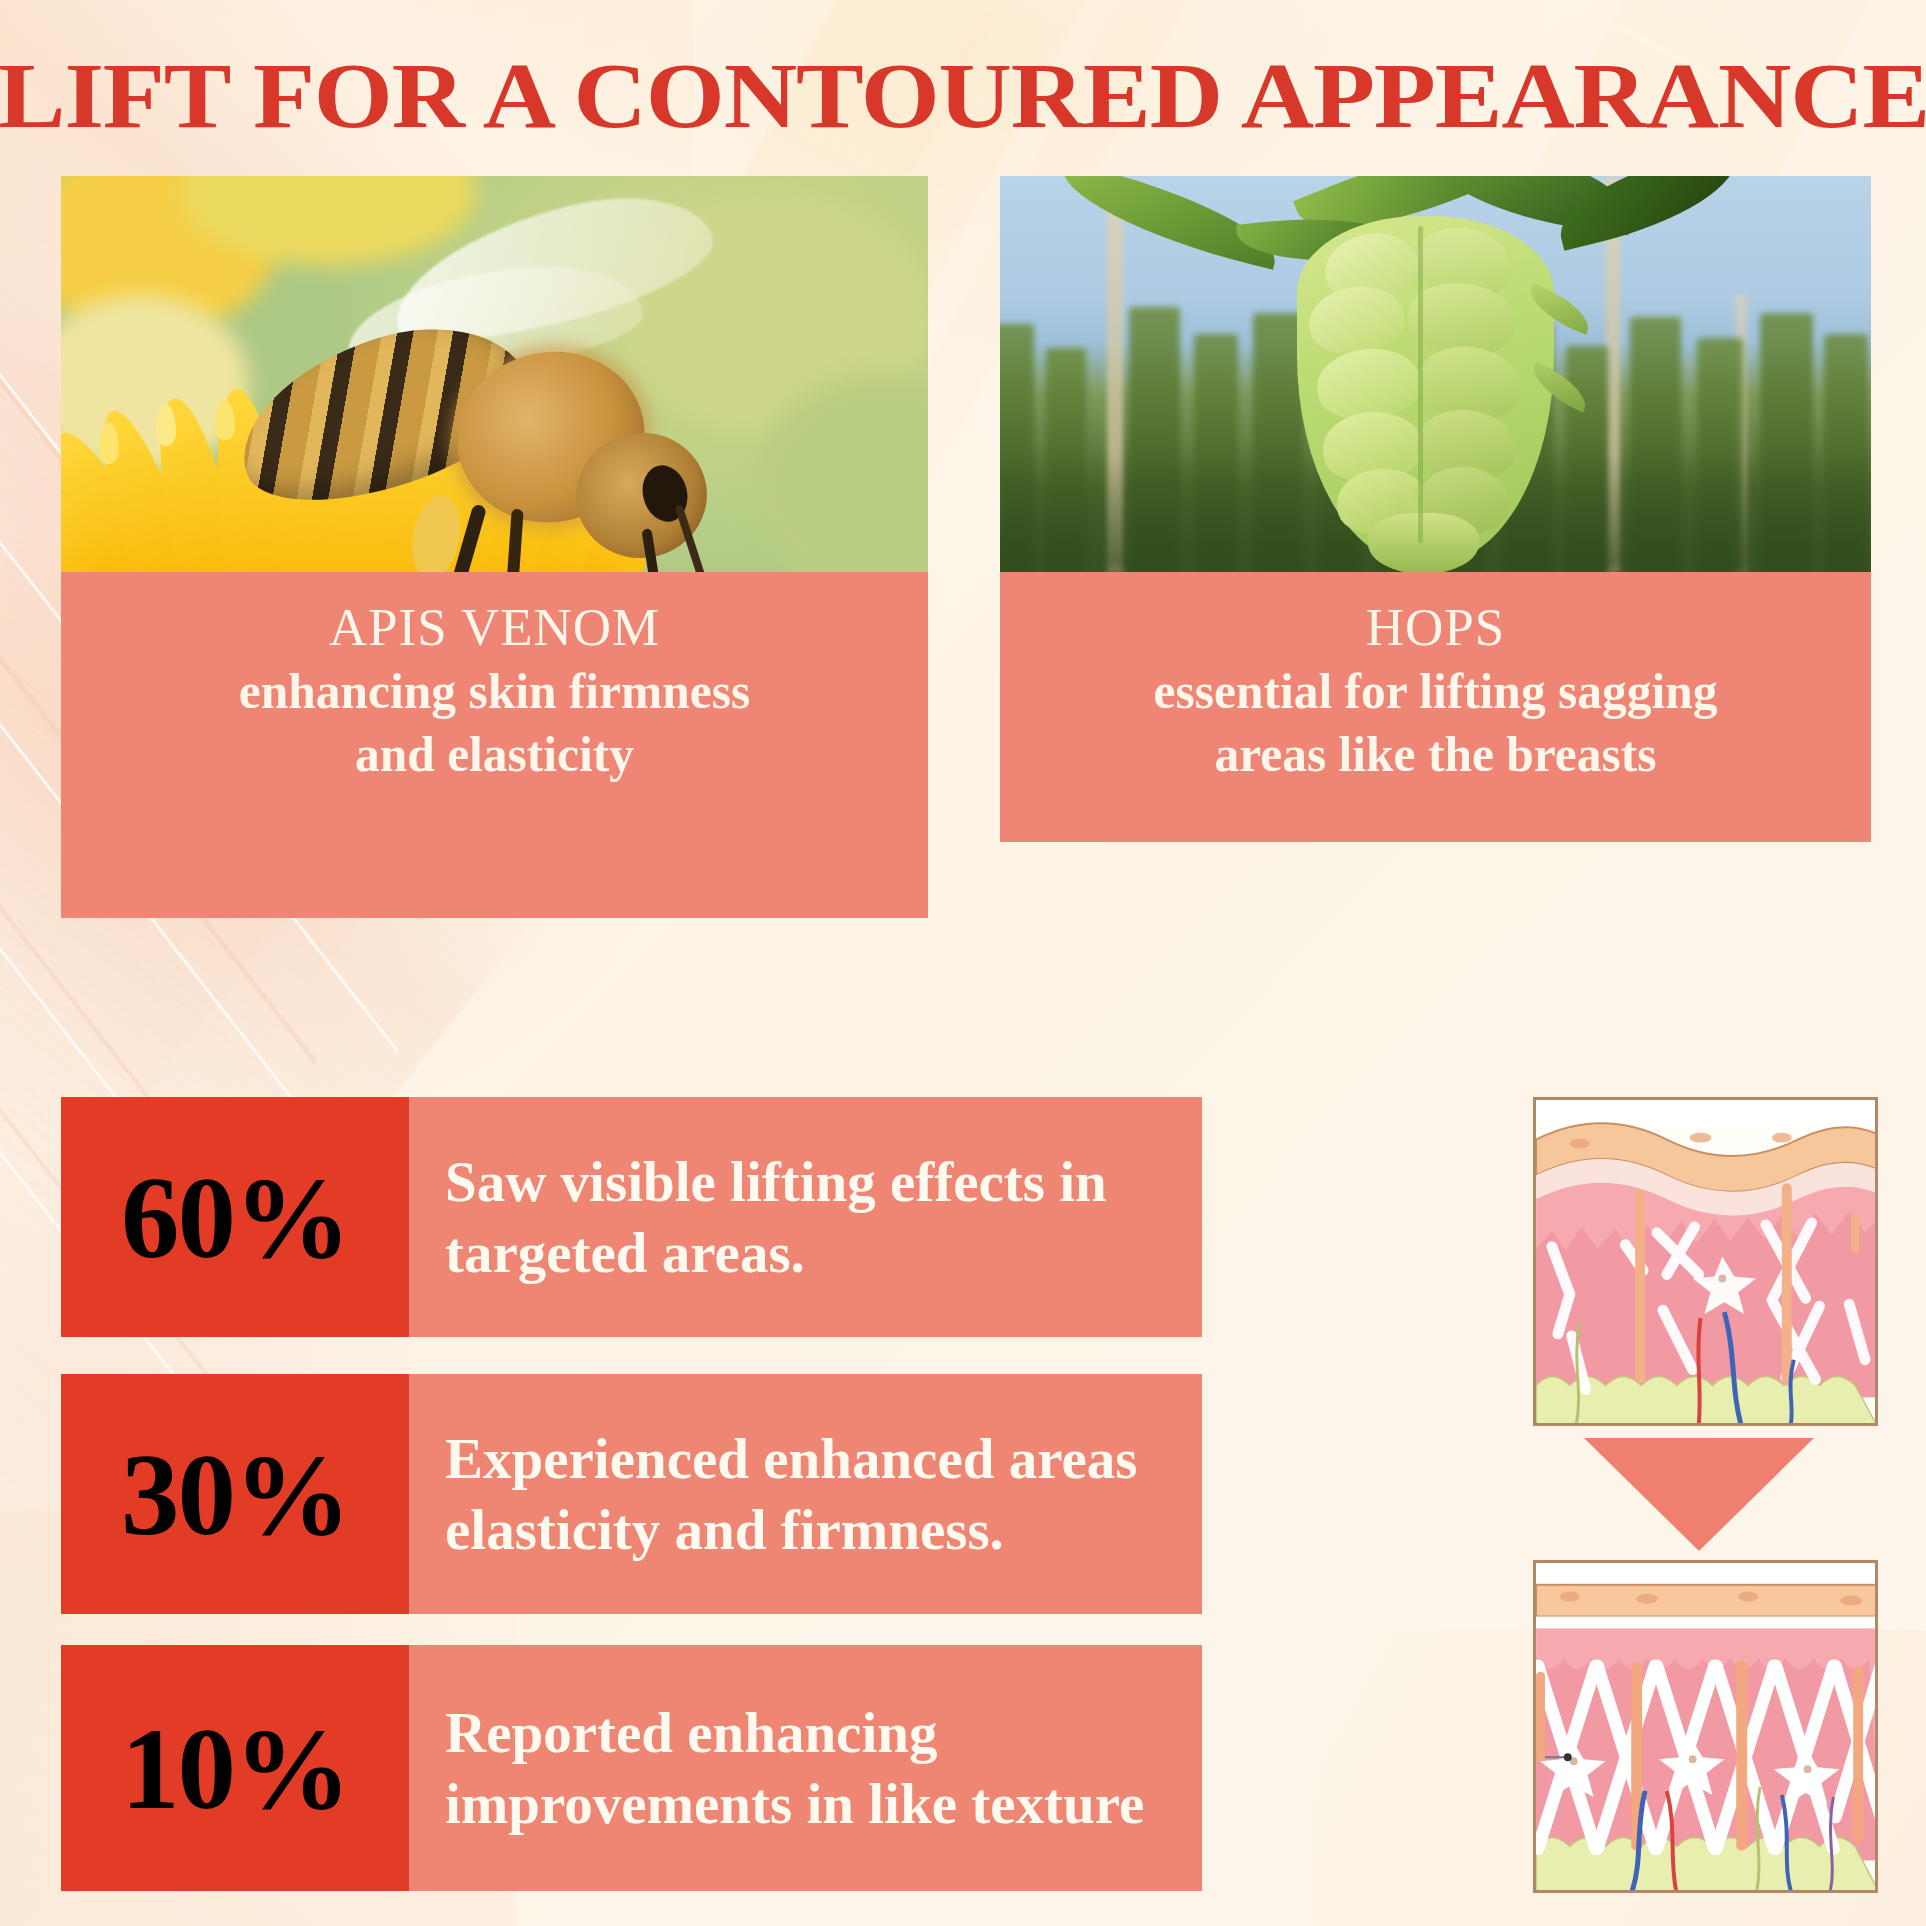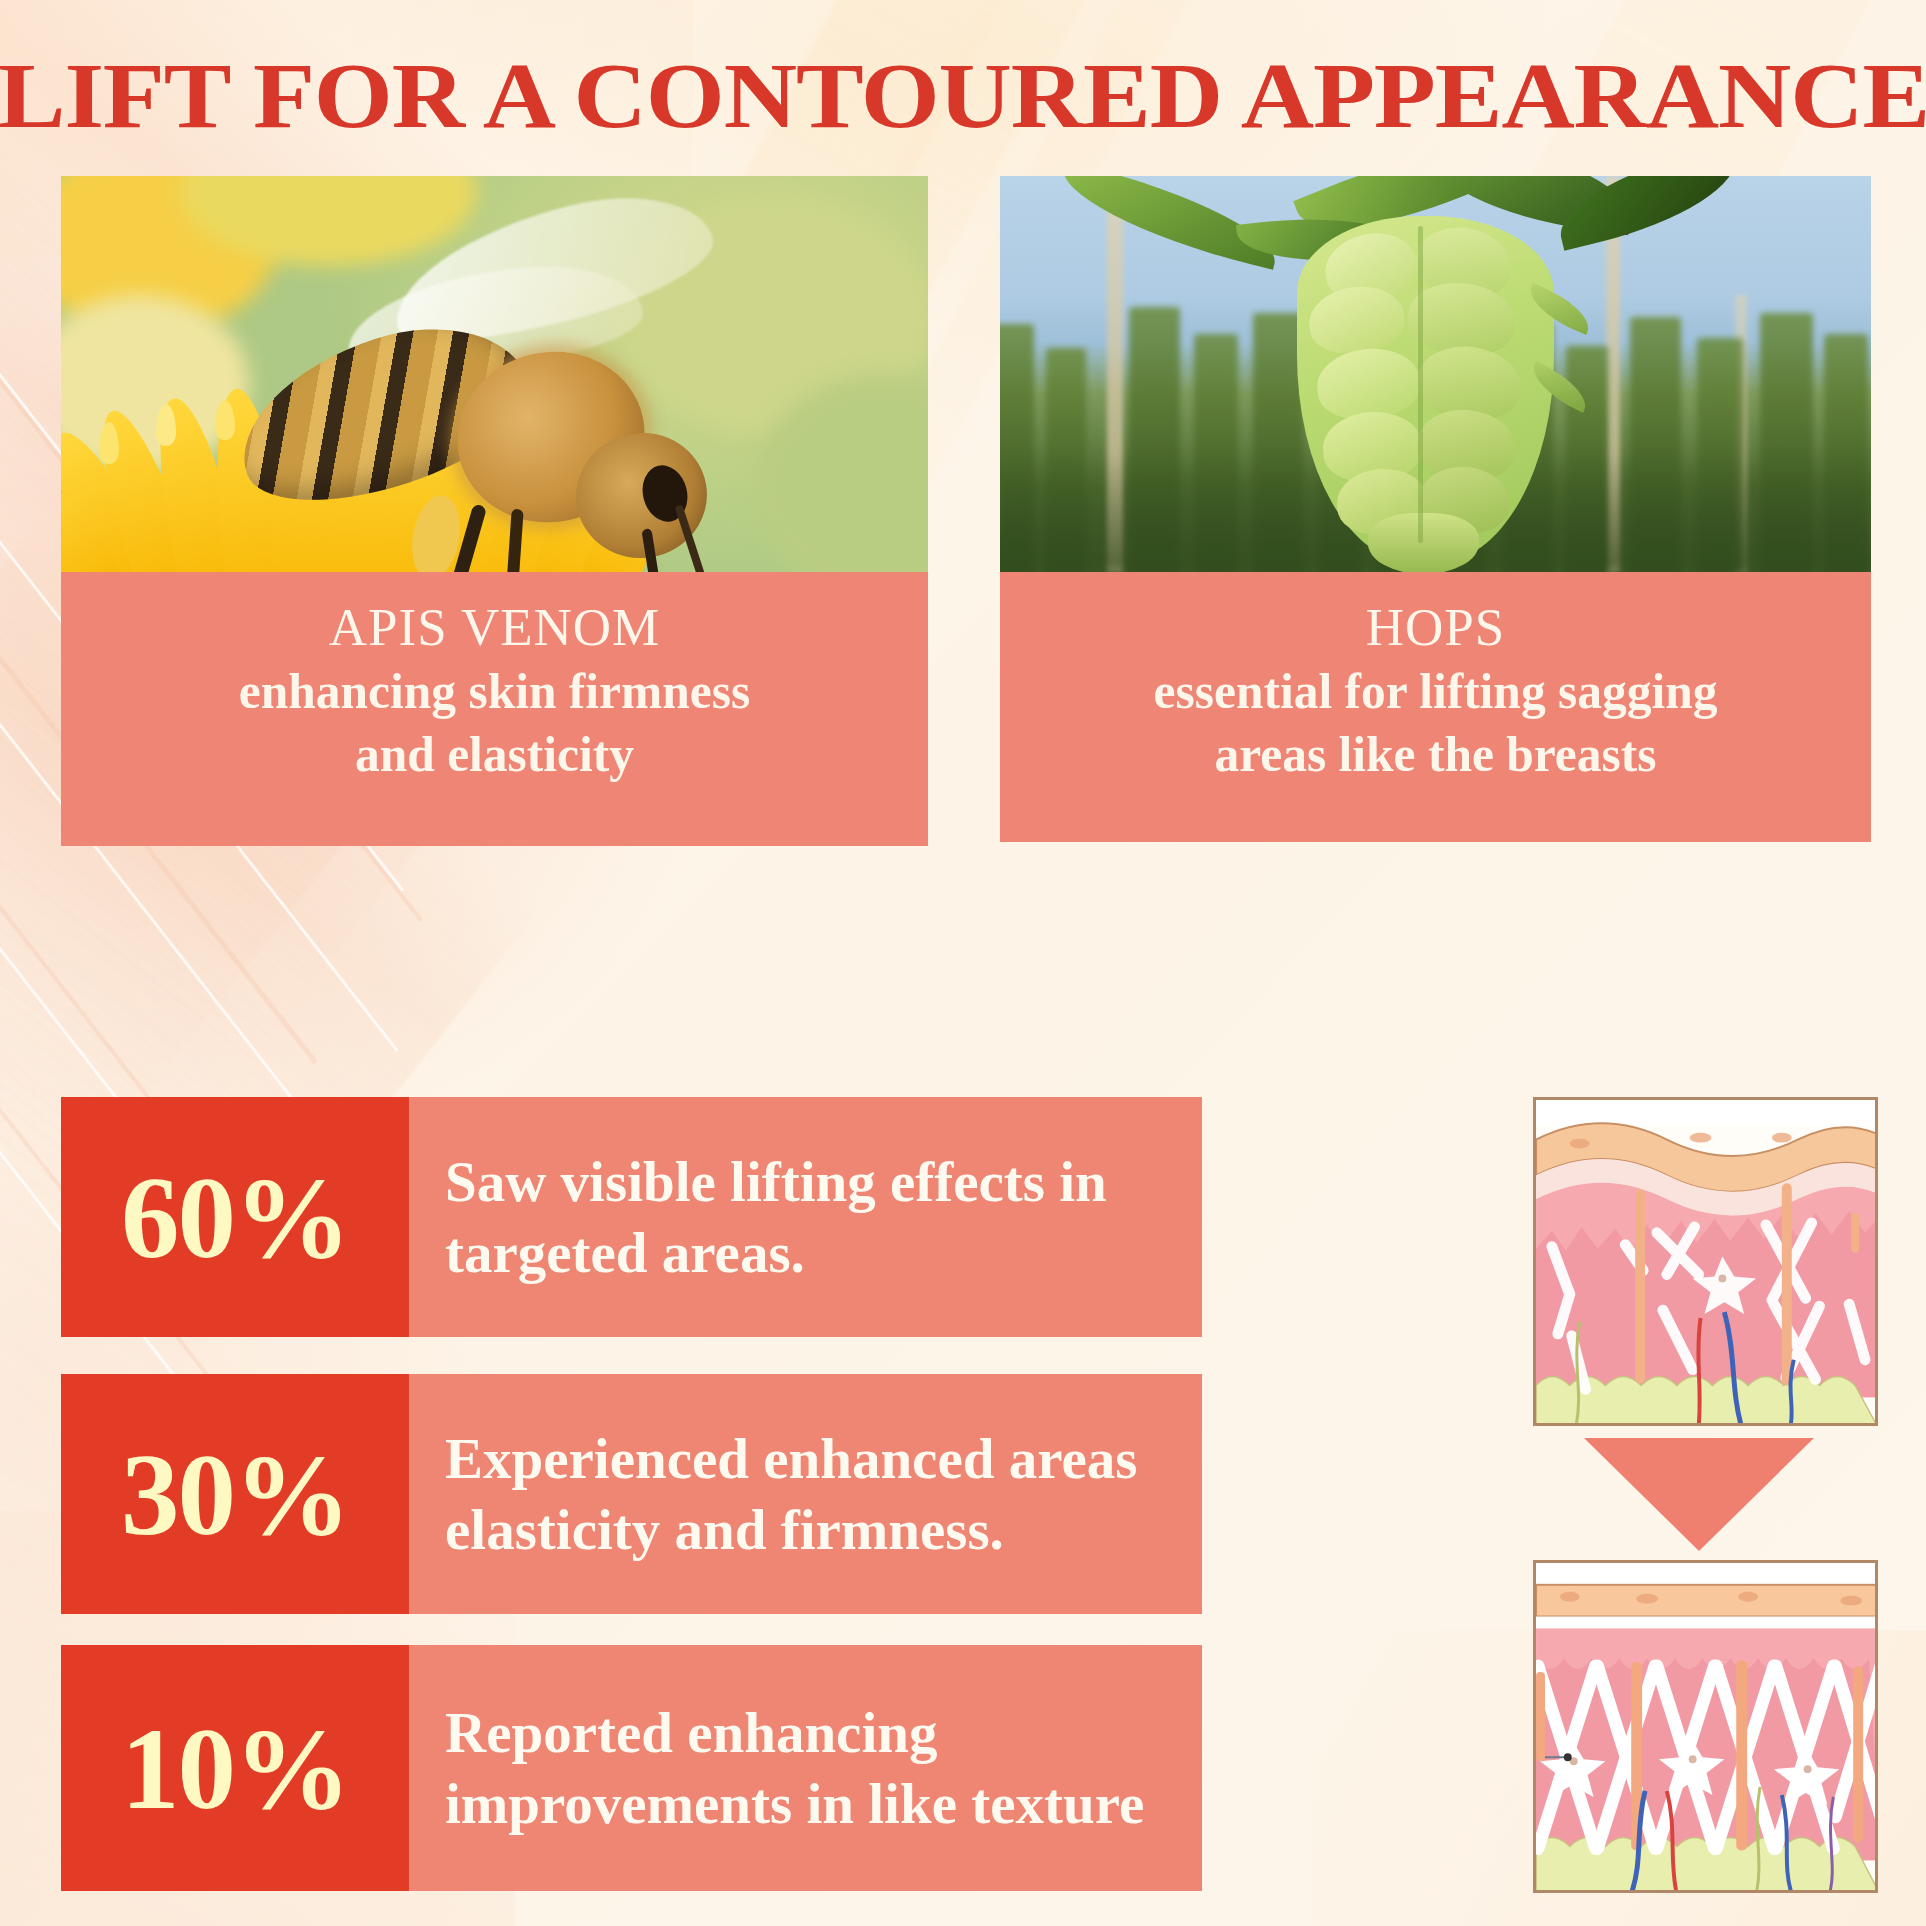--- a/index.html
+++ b/index.html
@@ -68,21 +68,21 @@
   .cap-name {
     font-family:"Liberation Serif", serif;
     font-size:53px; font-weight:normal; letter-spacing:1px;
     line-height:1.1; margin-bottom:4px;
   }
   .cap-desc {
     font-family:"Liberation Serif", serif;
     font-weight:bold; font-size:51px; line-height:1.22;
     transform:scaleX(.97);
   }
-  .card.left  .caption { height:274px; }
+  .card.left  .caption { height:346px; }
   .card.right .caption { height:270px; }
 
   
   .bee-scene { position:absolute; inset:0;
     background:
       radial-gradient(ellipse 416px 297px at 78% 30%, #cfd98a 0%, #c7d489 38%, #b9cf86 70%, #aec985 100%),
       linear-gradient(120deg,#e8e7b0 0%,#d6dd9a 40%,#bcd08a 100%);
   }
   .bee-blur { position:absolute; filter:blur(10px); }
   .petal { position:absolute; background:linear-gradient(180deg,#ffd83d,#f7b500); border-radius:50% 50% 45% 45%/70% 70% 30% 30%; }
@@ -93,21 +93,21 @@
     background:linear-gradient(180deg,#b9d3e8 0%,#aecbe3 30%,#9ec0d8 42%,#7e9a5c 55%,#4e6b30 78%,#3c5726 100%);
   }
   .hop-stalk { position:absolute; bottom:0; background:linear-gradient(180deg,#6c8d3c,#2f4a1c); filter:blur(3px); opacity:.85; border-radius:4px 4px 0 0;}
   .hop-pole  { position:absolute; background:linear-gradient(180deg,#e0d5b6,#c7b894); filter:blur(2.5px); opacity:.8;}
   .hop-cone  { position:absolute; }
   .hop-leaf  { position:absolute; background:linear-gradient(140deg,#8fbc4a,#4e7c26); }
 
   
   .stat { position:absolute; left:61px; display:flex; align-items:stretch; }
   .stat .pct {
-    width:348px; background:#e23b26; color:#fef9c3;
+    width:348px; background:#e23b26; color:#000000;
     display:flex; align-items:center; justify-content:center;
     font-family:"Liberation Serif", serif; font-weight:bold;
     font-size:117px; line-height:1; letter-spacing:-2px;
   }
   .stat .txt {
     flex:1; background:#ef8573; color:#fffaf0;
     display:flex; align-items:center;
     padding:0 34px 0 36px;
     font-family:"Liberation Serif", serif; font-weight:bold;
     font-size:57px; line-height:1.25;

